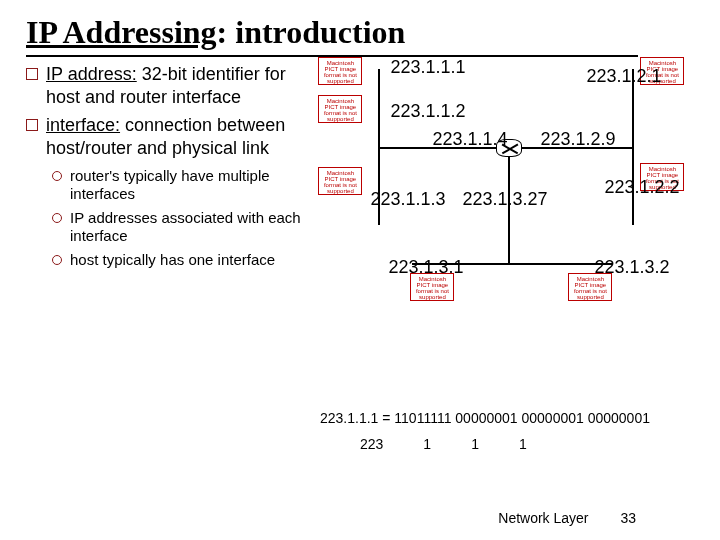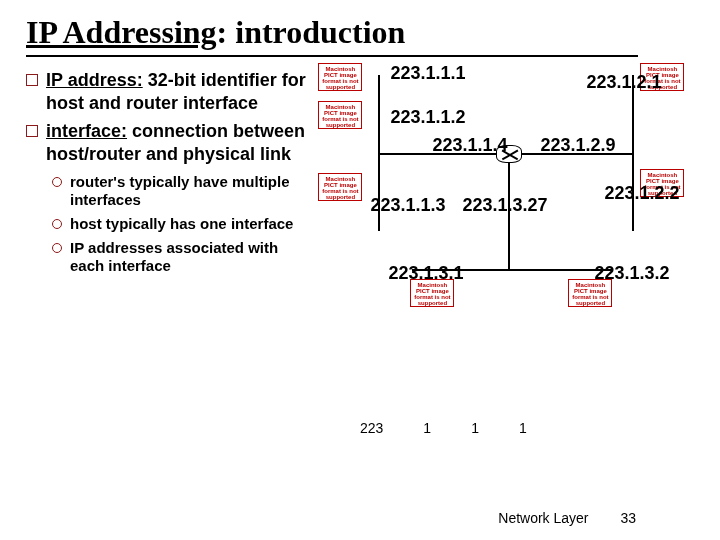--- a/index.html
+++ b/index.html
@@ -2,21 +2,21 @@
 <html><head>
 <meta charset="utf-8">
 <style>
   * { box-sizing: border-box; margin: 0; padding: 0; }
   html, body { width: 720px; height: 540px; background: #fff; font-family: "Comic Sans MS", cursive, sans-serif; color: #000; }
   .slide { position: relative; width: 664px; height: 540px; padding: 14px 26px; }
   .title { font-family: Georgia, "Times New Roman", serif; font-size: 32px; font-weight: bold; }
   .title .u { text-decoration: underline; }
   .title-hr { margin-top: 4px; border: none; border-top: 2px solid #000; width: 100%; }
 
-  .body { display: flex; margin-top: 12px; font-weight: bold; }
+  .body { display: flex; margin-top: 6px; }
   .left { width: 310px; }
   .right { position: relative; width: 360px; height: 300px; margin-left: 6px; }
 
   .bullets { font-size: 18px; line-height: 1.25; }
   .bullets .item { display: flex; margin-bottom: 6px; }
   .bullets .bullet-box { flex: 0 0 12px; width: 12px; height: 12px; border: 1.5px solid #8b1a1a; margin-right: 8px; margin-top: 5px; }
   .bullets .txt { flex: 1; }
   .bullets .txt .term { text-decoration: underline; }
   .subbullets { margin-left: 26px; margin-top: 8px; font-size: 15px; line-height: 1.2; }
   .subbullets .sitem { display: flex; margin-bottom: 6px; }
@@ -67,25 +67,25 @@
           </div>
         </div>
       </div>
       <div class="subbullets">
         <div class="sitem">
           <div class="circ"></div>
           <div class="stxt">router's typically have multiple interfaces</div>
         </div>
         <div class="sitem">
           <div class="circ"></div>
-          <div class="stxt">host typically has one interface</div>
+          <div class="stxt">IP addresses associated with each interface</div>
         </div>
         <div class="sitem">
           <div class="circ"></div>
-          <div class="stxt">IP addresses associated with each interface</div>
+          <div class="stxt">host typically has one interface</div>
         </div>
       </div>
     </div>
 
     <div class="right">
 
       <div class="vv" style="left:66px; top:6px; height:156px;"></div>
       <div class="hv" style="left:66px; top:84px; width:130px;"></div>
       <div class="hv" style="left:210px; top:84px; width:110px;"></div>
       <div class="vv" style="left:320px; top:6px; height:156px;"></div>
@@ -113,20 +113,21 @@
       <div class="ip" style="left:228px; top:66px;">223.1.2.9</div>
       <div class="ip" style="left:292px; top:114px;">223.1.2.2</div>
       <div class="ip" style="left:150px; top:126px;">223.1.3.27</div>
       <div class="ip" style="left:76px; top:194px;">223.1.3.1</div>
       <div class="ip" style="left:282px; top:194px;">223.1.3.2</div>
     </div>
 
   </div>
 
   <div class="bottom-area">
+    <div class="eq">223.1.1.1 = 11011111 00000001 00000001 00000001</div>
     <div class="octets">
       <span>223</span>
       <span>1</span>
       <span>1</span>
       <span>1</span>
     </div>
   </div>
 
   <div class="footer">
     <span>Network Layer</span>

